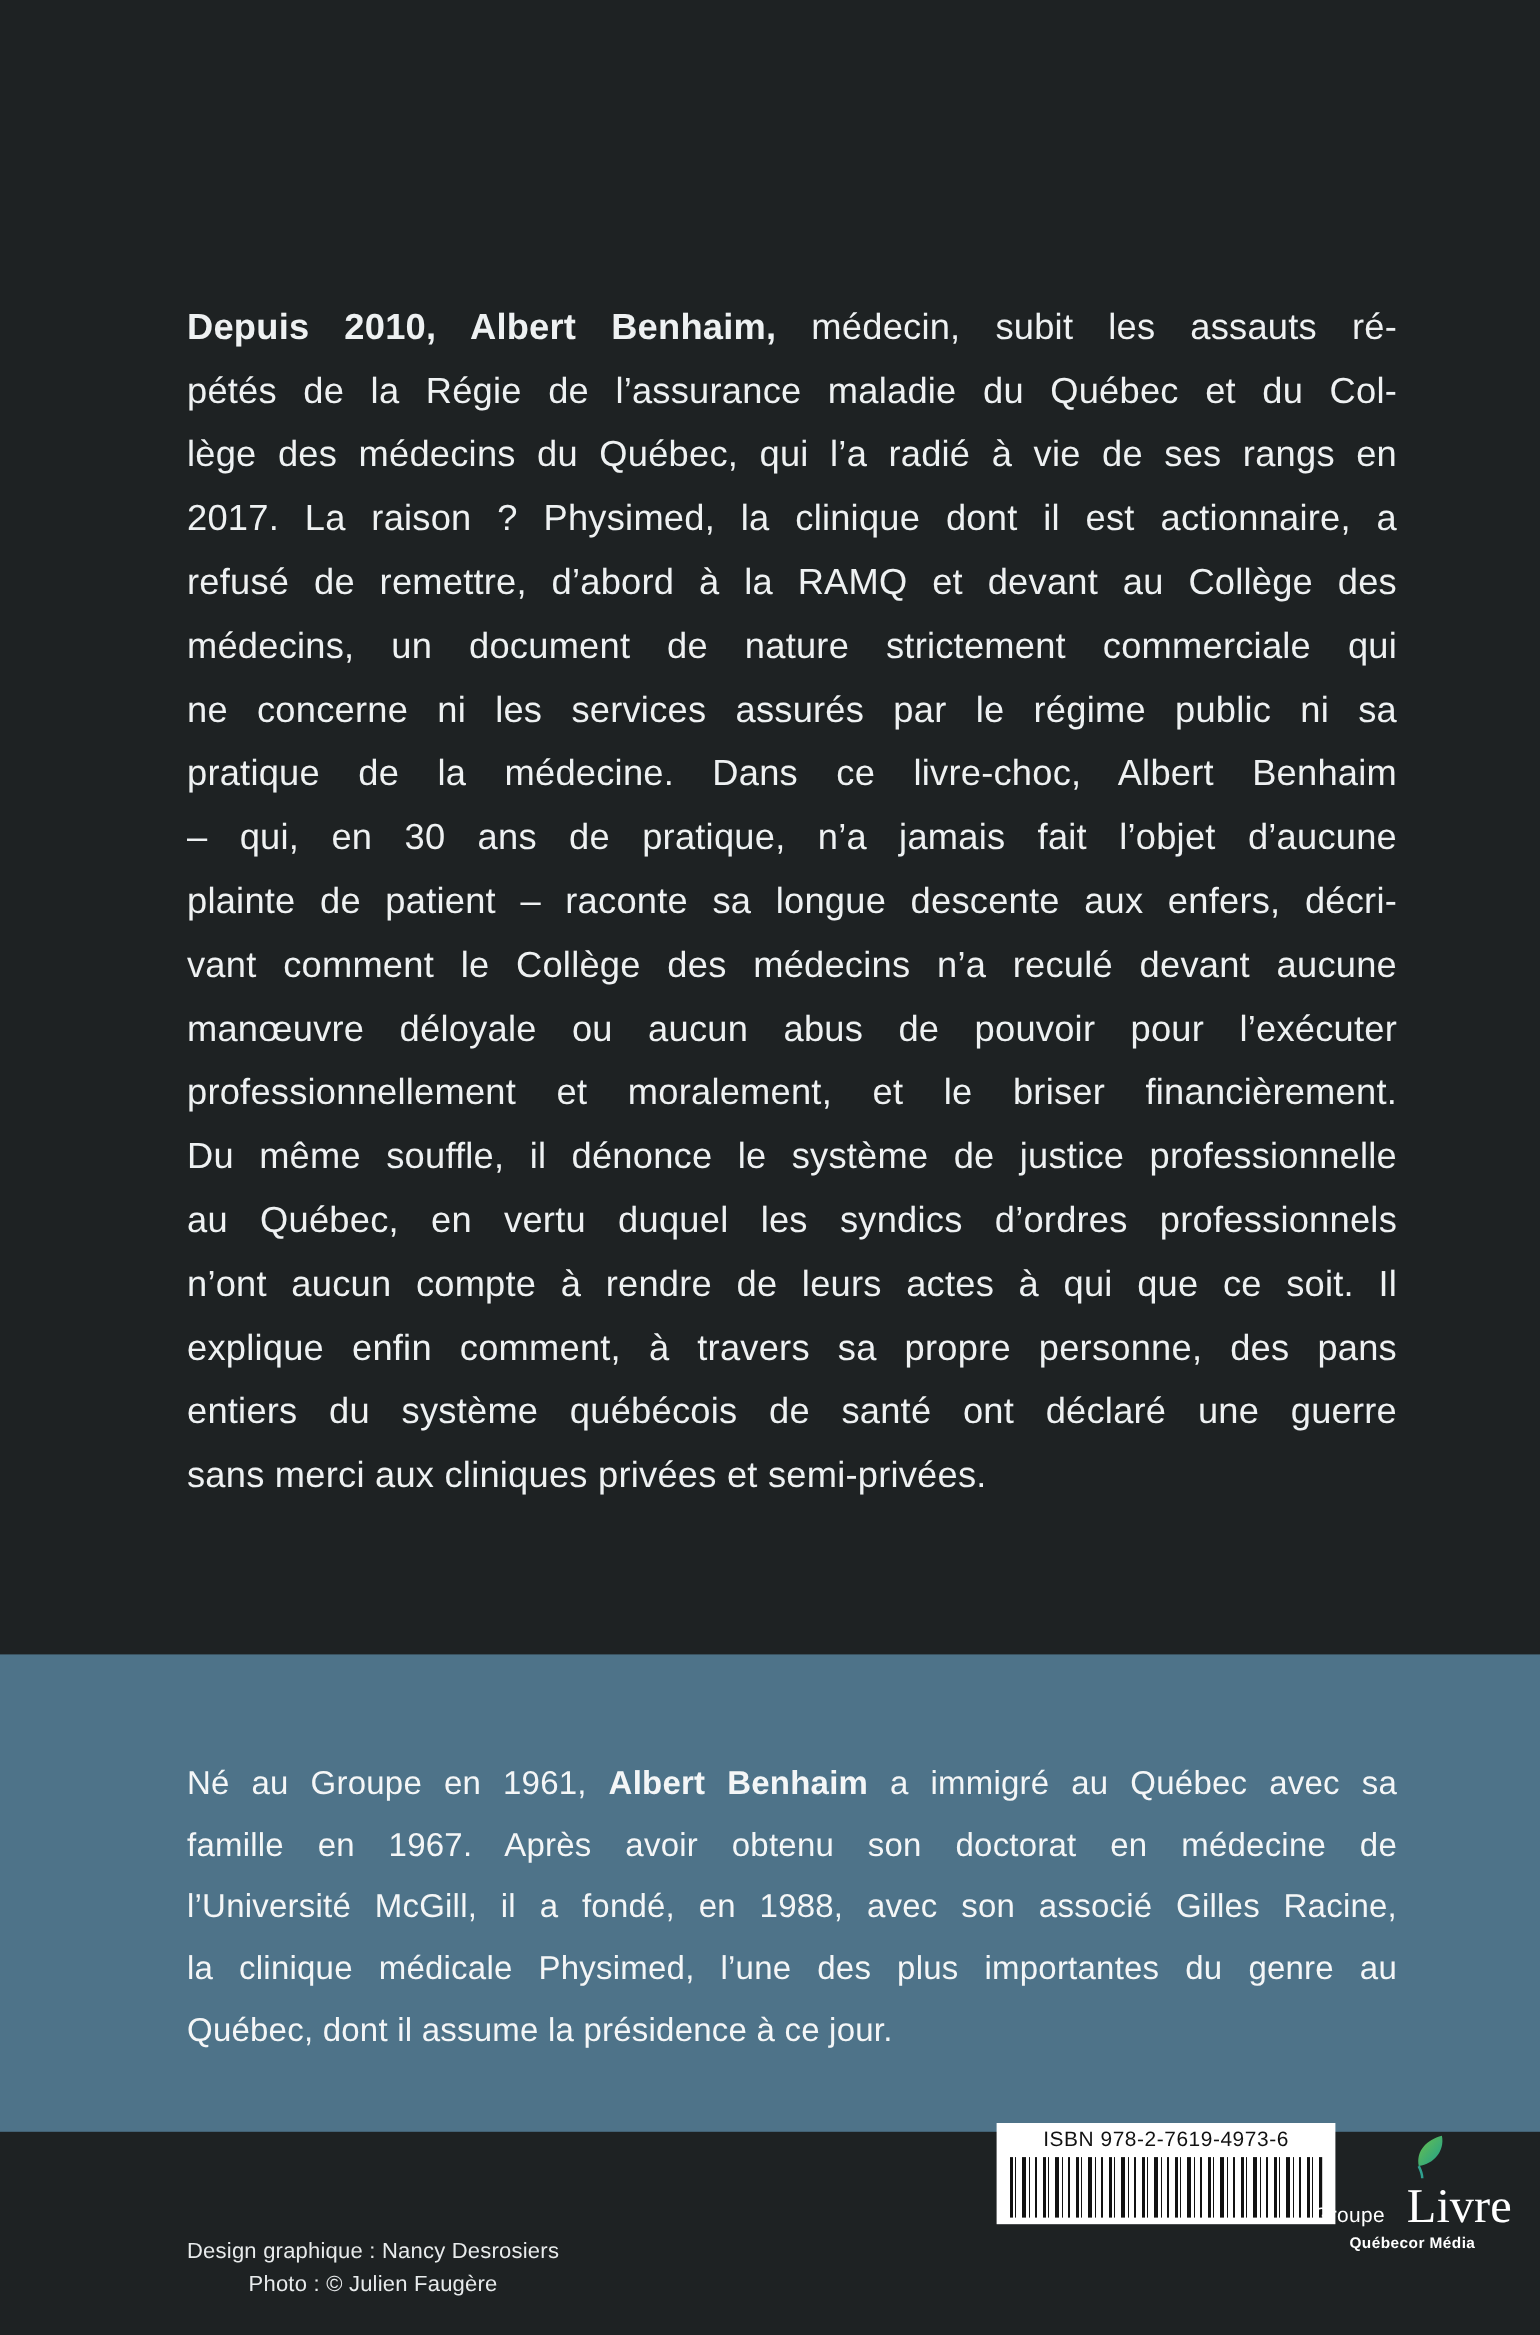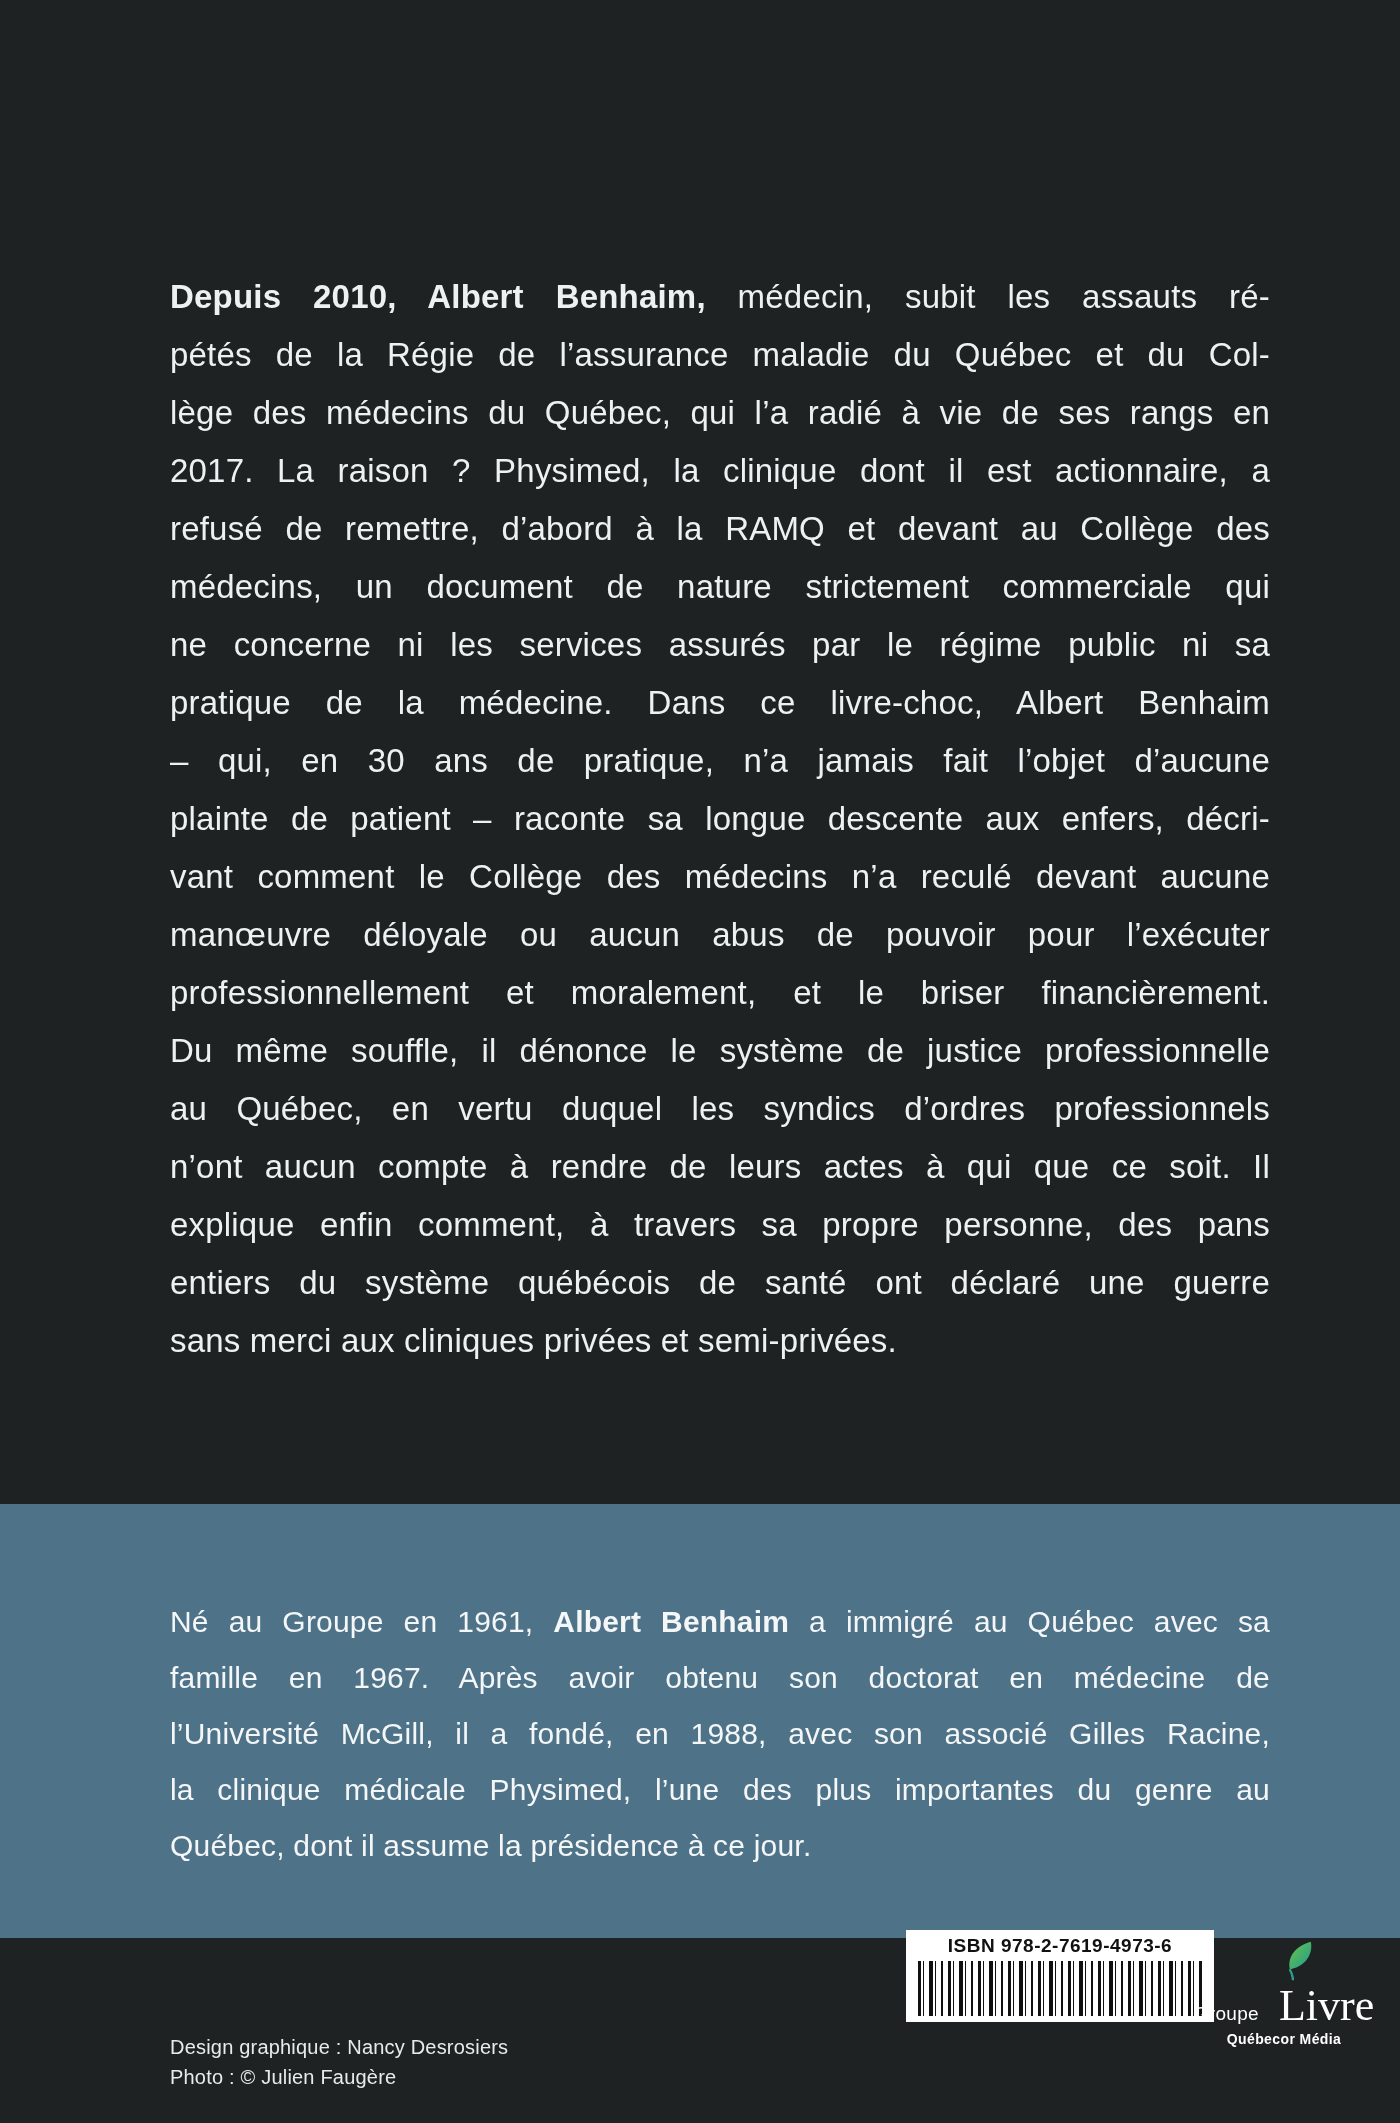--- a/index.html
+++ b/index.html
@@ -22,26 +22,26 @@
   }
   .bio{
     position:absolute;left:170px;top:1594px;width:1100px;
     color:#f4f6f7;font-size:30px;line-height:56px;letter-spacing:.2px;
   }
   .tline{text-align:justify;text-align-last:justify;white-space:normal;}
   .tline-last{text-align-last:left;}
   .tline .b{font-weight:bold;}
   .credits{
     position:absolute;left:170px;top:2032px;
-    color:#e8ebec;font-size:20px;line-height:30px;letter-spacing:.2px;
+    color:#e8ebec;font-size:20px;line-height:30px;letter-spacing:.2px;text-align:center;
   }
   .isbn-block{
     position:absolute;left:906px;top:1930px;width:308px;height:92px;
     background:#ffffff;z-index:2;
-    display:flex;flex-direction:column;align-items:stretch;font-weight:bold;
+    display:flex;flex-direction:column;align-items:stretch;
   }
   .isbn-text{
     text-align:center;color:#111;font-size:19px;letter-spacing:.5px;
     padding-top:5px;font-family:"Liberation Sans",sans-serif;
   }
   .barcode{
     flex:1;margin:4px 12px 6px 12px;
     background:
       repeating-linear-gradient(90deg,
         #111 0 3px, #fff 3px 5px,

